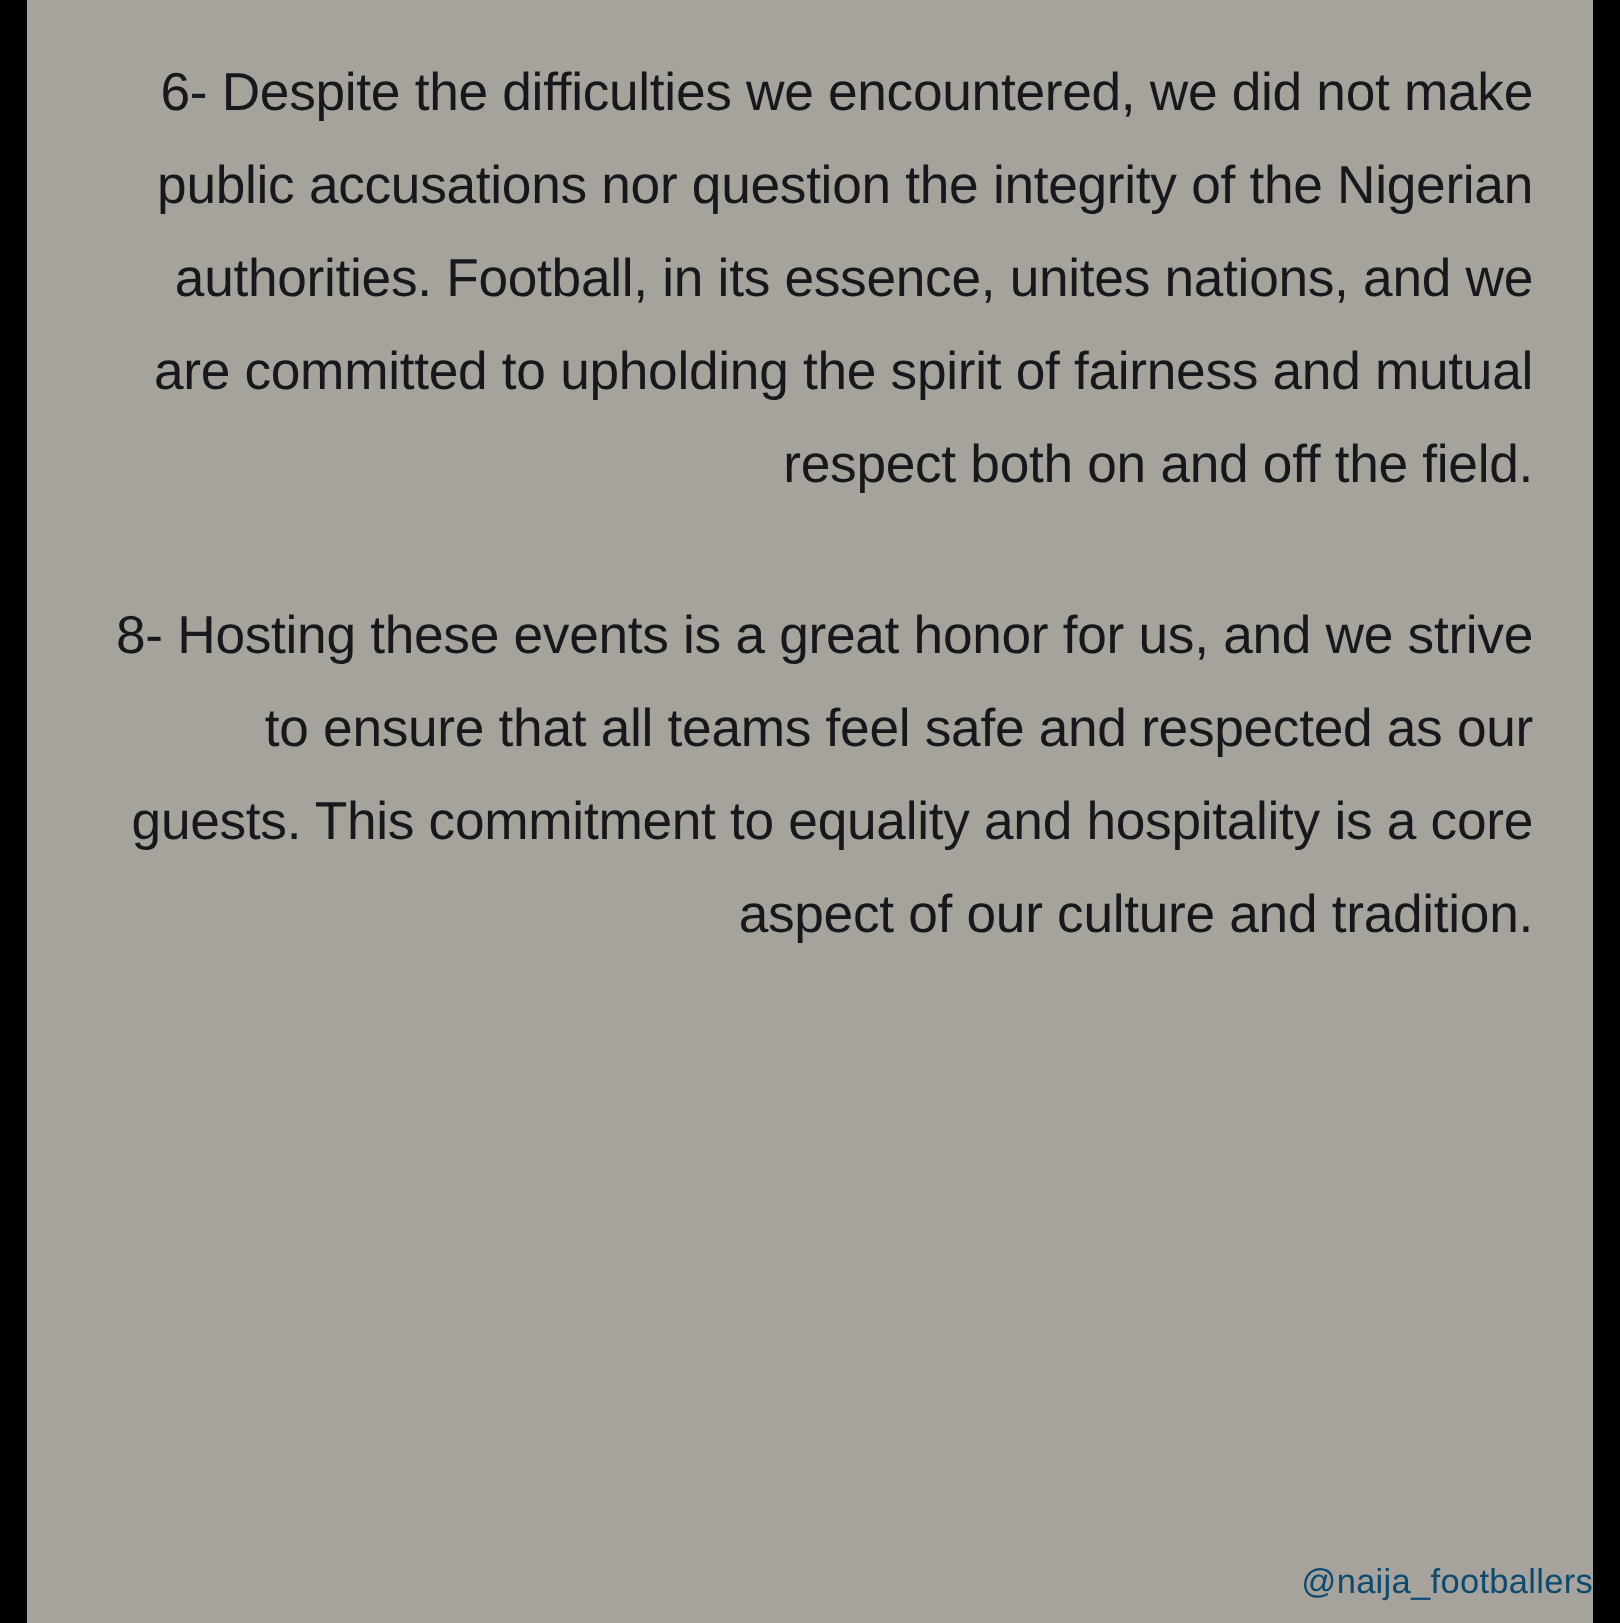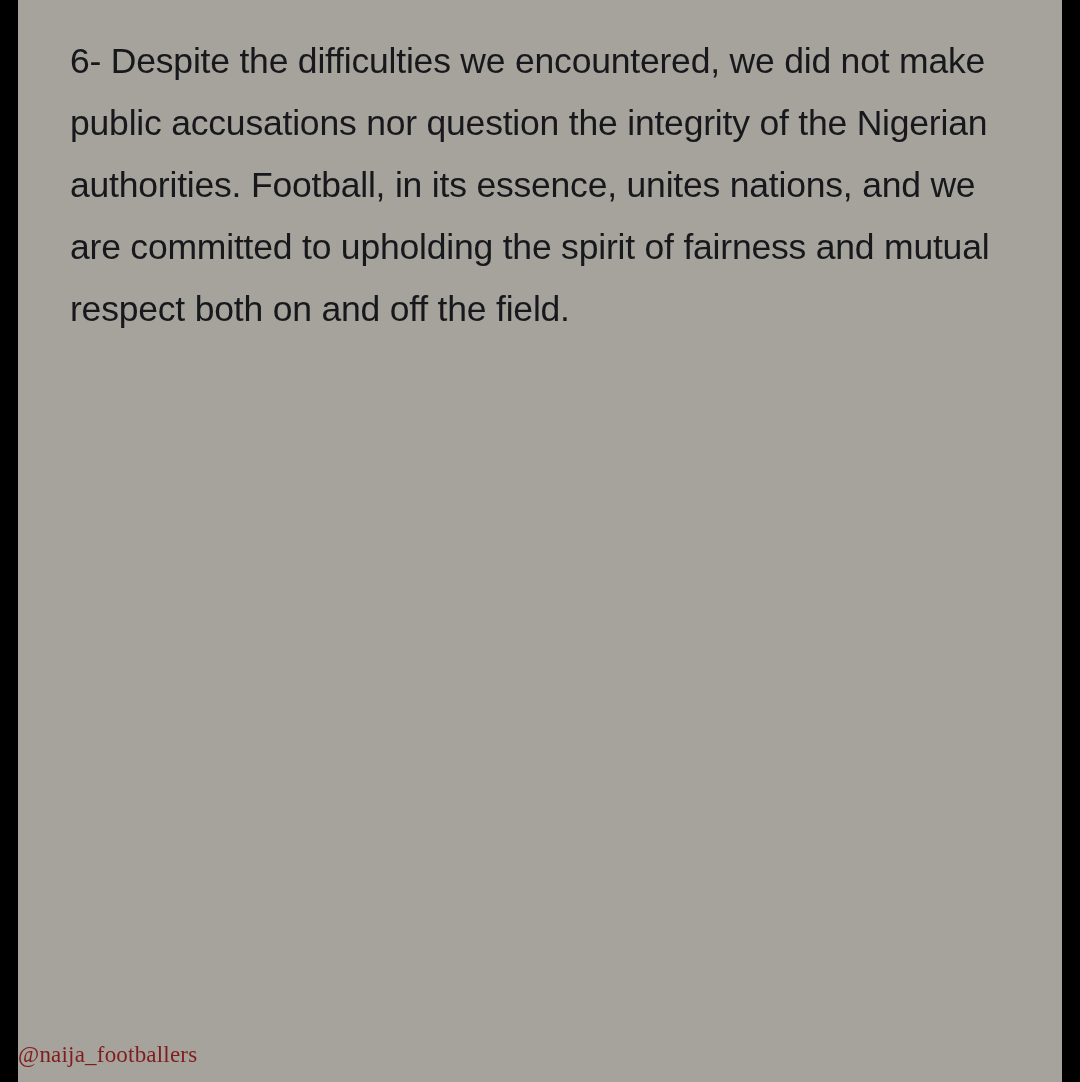--- a/index.html
+++ b/index.html
@@ -28,37 +28,39 @@
     padding: 0;
   }
   .paragraph {
     color: #16181b;
     font-size: 35.5px;
     line-height: 62px;
     letter-spacing: -0.2px;
     margin: 0 0 52px 0;
     max-width: 975px;
     font-weight: 400;
+    text-align: right;
   }
   .paragraph:last-of-type {
     margin-bottom: 0;
   }
   .handle {
     position: absolute;
     left: 0;
     right: 0;
     bottom: 14px;
-    text-align: left;
-    color: #7f1d1d;
+    text-align: right;
+    color: #0c4a6e;
     font-size: 23px;
     letter-spacing: 0.2px;
-    font-family: Liberation Serif, serif;
+    font-family: Liberation Sans, sans-serif;
   }
 </style>
 </head>
 <body>
 
 <div class="statement-card">
   <div class="paragraphs">
     <p class="paragraph">6- Despite the difficulties we encountered, we did not make public accusations nor question the integrity of the Nigerian authorities. Football, in its essence, unites nations, and we are committed to upholding the spirit of fairness and mutual respect both on and off the field.</p>
+    <p class="paragraph">8- Hosting these events is a great honor for us, and we strive to ensure that all teams feel safe and respected as our guests. This commitment to equality and hospitality is a core aspect of our culture and tradition.</p>
   </div>
   <div class="handle">@naija_footballers</div>
 </div>
 
 </body></html>

